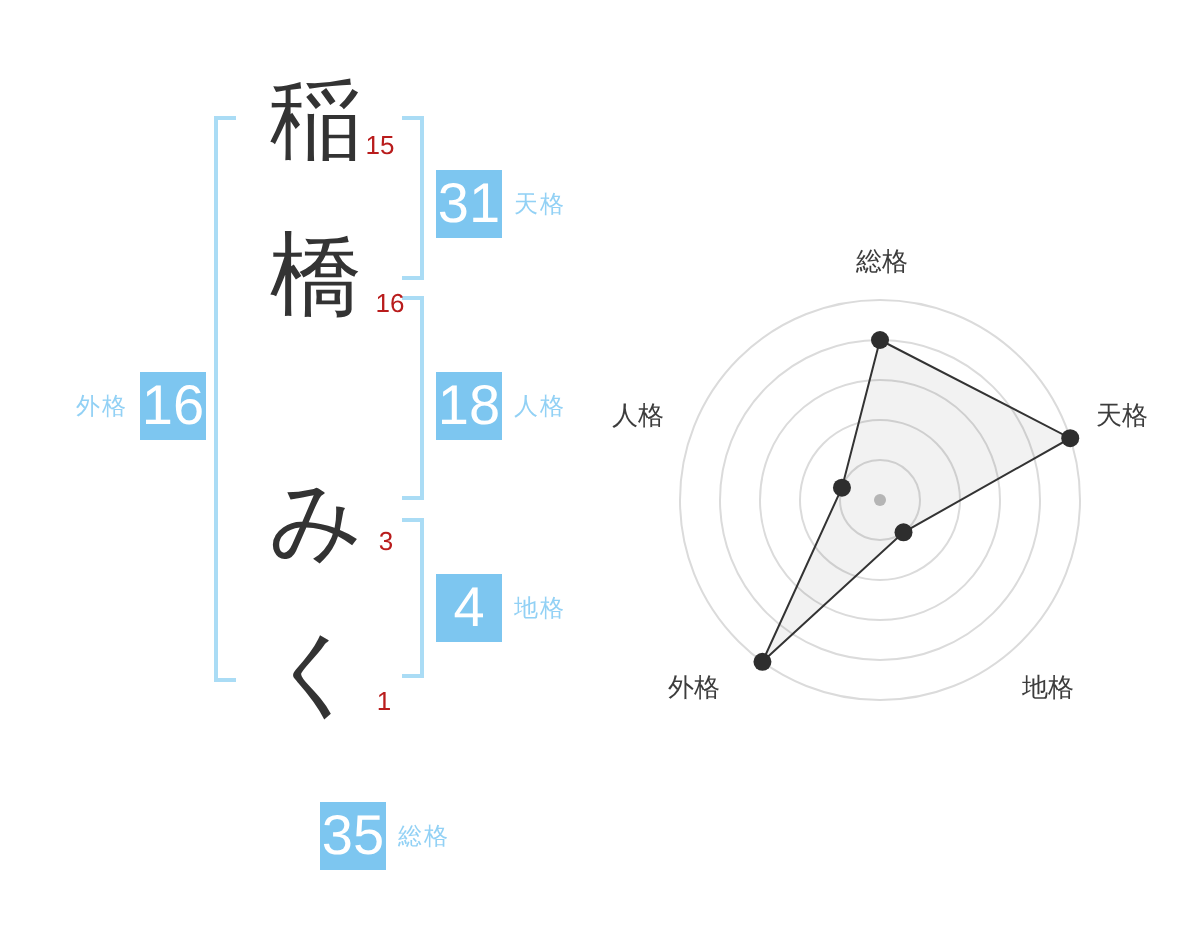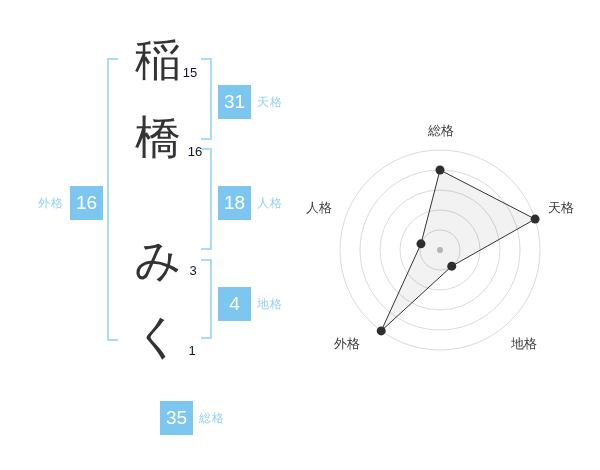--- a/index.html
+++ b/index.html
@@ -7,35 +7,35 @@
     width:600px;height:470px;position:relative;background:#ffffff;
     font-family:"Liberation Sans","DejaVu Sans",sans-serif;overflow:hidden;
   }
   .abs{position:absolute;}
   
   .name-char{
     left:134px;width:48px;text-align:center;
     font-size:46px;line-height:1;color:#333;
   }
   .stroke-num{
-    font-size:13px;color:#0f172a;line-height:1;
+    font-size:13px;color:#b91c1c;line-height:1;
   }
   
   .bracket{border:2px solid #aadcf5;}
   .bracket-left{border-right:none;left:107px;top:58px;width:9px;height:279px;}
   .bracket-right{border-left:none;left:201px;width:9px;}
   .bracket-tenkaku{top:58px;height:78px;}
   .bracket-jinkaku{top:148px;height:98px;}
   .bracket-chikaku{top:259px;height:76px;}
   
   .badge-row{display:flex;align-items:center;gap:6px;}
   .badge-box{
     width:33px;height:34px;background:#7dc6f0;color:#ffffff;
     display:flex;align-items:center;justify-content:center;
-    font-size:19px;
+    font-size:28px;
   }
   .badge-label{
     color:#92d1f5;font-size:12px;letter-spacing:1px;white-space:nowrap;
   }
   .row-tenkaku{left:218px;top:85px;}
   .row-jinkaku{left:218px;top:186px;}
   .row-chikaku{left:218px;top:287px;}
   .row-gaikaku{left:38px;top:186px;}
   .row-soukaku{left:144px;top:401px;padding-left:16px;}
   

